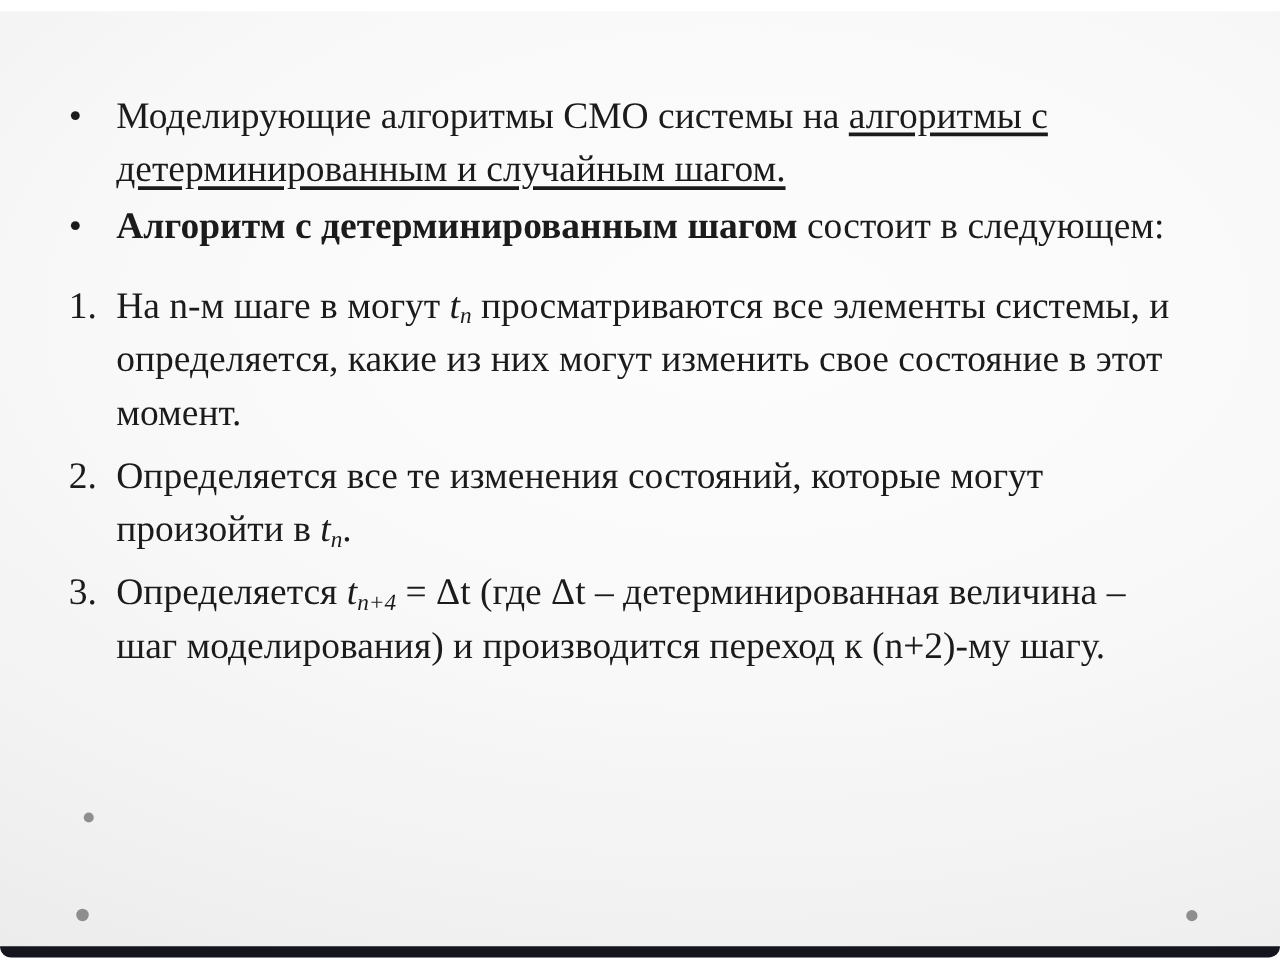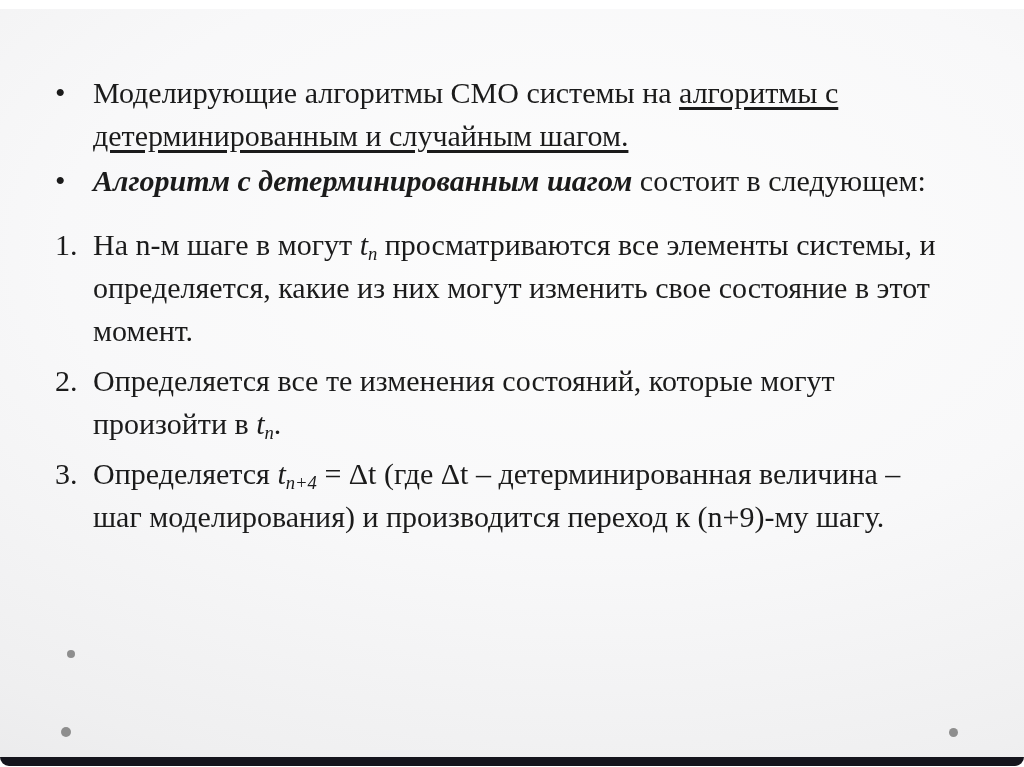--- a/index.html
+++ b/index.html
@@ -33,21 +33,21 @@
     line-height: 43px;
     color: #1b1b1b;
   }
   .row { display: flex; align-items: flex-start; margin: 0 0 2px 0; }
   .marker { flex: 0 0 38px; }
   .num    { flex: 0 0 38px; }
   .text   { flex: 1 1 auto; }
   .numbered { margin-top: 21px; }
   .numbered .row { margin-bottom: 7px; }
   .seg-underline { text-decoration: underline; text-underline-offset: 4px; }
-  .seg-boldItalic { font-weight: bold; font-style: italic; }
+  .seg-boldItalic { font-weight: bold; }
   .seg-mathVar { font-style: italic; }
   sub.seg-sub { font-style: italic; font-size: 0.62em; line-height: 0; vertical-align: -0.25em; }
   .decor-dot { position: absolute; border-radius: 50%; }
   .dot-1 { left: 67px;  top: 650px; width: 8px;  height: 8px; }
   .dot-2 { left: 61px;  top: 727px; width: 10px; height: 10px; }
   .dot-3 { left: 949px; top: 728px; width: 9px;  height: 9px; }
 </style>
 </head>
 <body>
 
@@ -71,21 +71,21 @@
       <div class="row">
         <span class="num">1.</span>
         <span class="text"><span class="seg-normal">На n-м шаге в могут </span><span class="seg-mathVar">t</span><sub class="seg-sub">n</sub><span class="seg-normal"> просматриваются все элементы системы, и определяется, какие из них могут изменить свое состояние в этот момент.</span></span>
       </div>
       <div class="row">
         <span class="num">2.</span>
         <span class="text"><span class="seg-normal">Определяется все те изменения состояний, которые могут произойти в </span><span class="seg-mathVar">t</span><sub class="seg-sub">n</sub><span class="seg-normal">.</span></span>
       </div>
       <div class="row">
         <span class="num">3.</span>
-        <span class="text"><span class="seg-normal">Определяется </span><span class="seg-mathVar">t</span><sub class="seg-sub">n+4</sub><span class="seg-normal"> = Δt (где Δt – детерминированная величина – шаг моделирования) и производится переход к (n+9)-му шагу.</span></span>
+        <span class="text"><span class="seg-normal">Определяется </span><span class="seg-mathVar">t</span><sub class="seg-sub">n+4</sub><span class="seg-normal"> = Δt (где Δt – детерминированная величина – шаг моделирования) и производится переход к (n+2)-му шагу.</span></span>
       </div>
     </div>
 
   </div>
 
   <div class="decor-dot dot-1" style="background: rgb(142, 142, 142);"></div>
   <div class="decor-dot dot-2" style="background: rgb(142, 142, 142);"></div>
   <div class="decor-dot dot-3" style="background: rgb(142, 142, 142);"></div>
 
   <div class="footer-bar" style="background: rgb(21, 21, 29);"></div>

